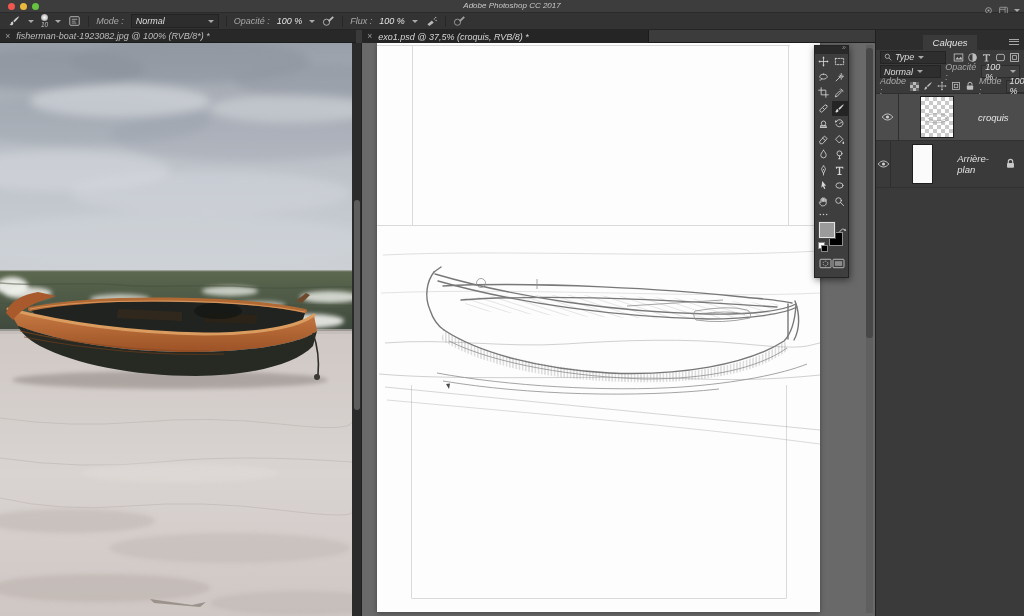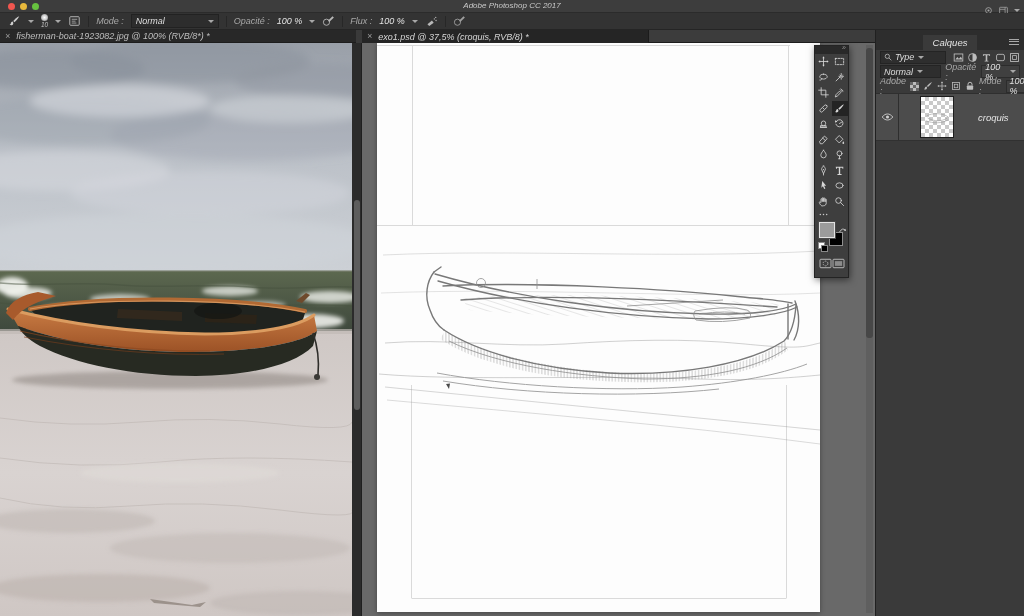--- a/index.html
+++ b/index.html
@@ -602,14 +602,30 @@
             <g stroke="#9a9a9a" stroke-width=".8" fill="none" opacity=".8">
               <path d="M6 20c6-4 18-3 23 1"></path>
               <path d="M7 22c7 4 15 4 21 0"></path>
               <path d="M5 25c8 3 17 3 24-1"></path>
             </g>
           </svg>
       </div>
       <span class="lname">croquis</span>
 
     </div>
+    <div class="layer-row">
+      <div class="eye-cell">
+        <svg viewBox="0 0 16 12">
+            <path d="M1.5 6C3.4 3.5 5.6 2.3 8 2.3S12.6 3.5 14.5 6C12.6 8.5 10.4 9.7 8 9.7S3.4 8.5 1.5 6z" fill="none" stroke="#cfcfcf" stroke-width="1.1"></path>
+            <circle cx="8" cy="6" r="1.9" fill="#cfcfcf"></circle>
+          </svg>
+      </div>
+      <div class="lthumbnail white" style="width:32px;height:40px;"></div>
+      <span class="lname">Arrière-plan</span>
+      <span class="llock">
+        <svg viewBox="0 0 12 12">
+            <rect x="2.2" y="5.4" width="7.6" height="5.2" rx="1" fill="#c9c9c9"></rect>
+            <path d="M3.6 5.4V3.9a2.4 2.4 0 0 1 4.8 0v1.5" fill="none" stroke="#c9c9c9" stroke-width="1.2"></path>
+          </svg>
+      </span>
+    </div>
   </div>
 </div>
 
 </body></html>

